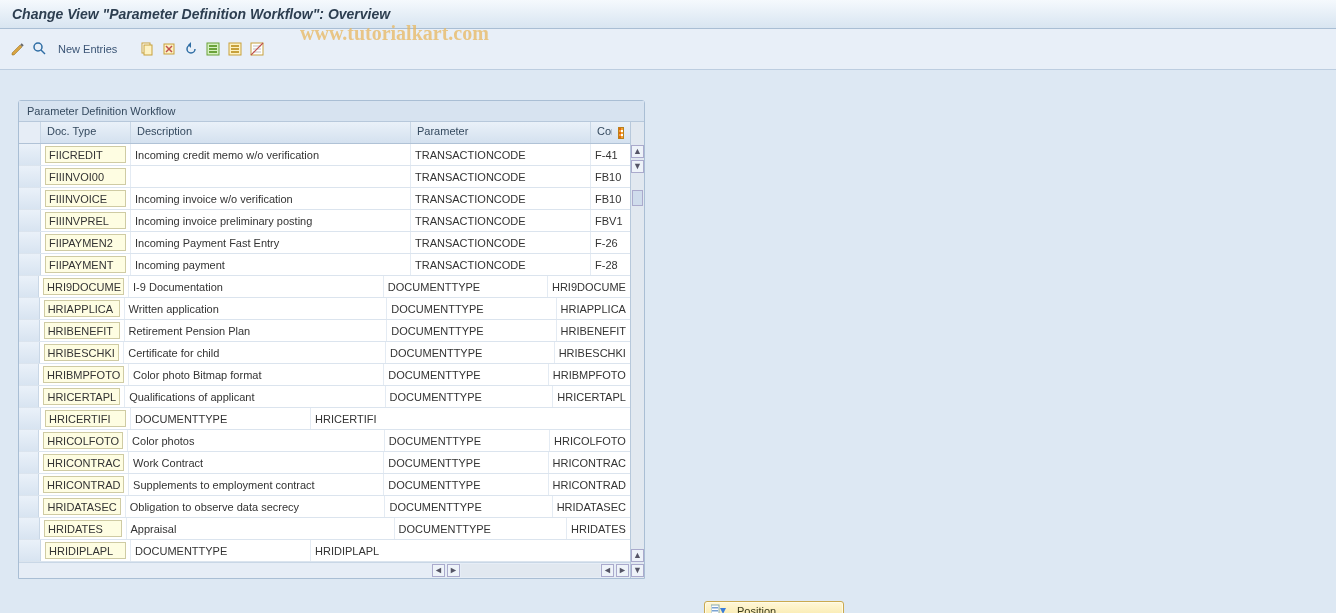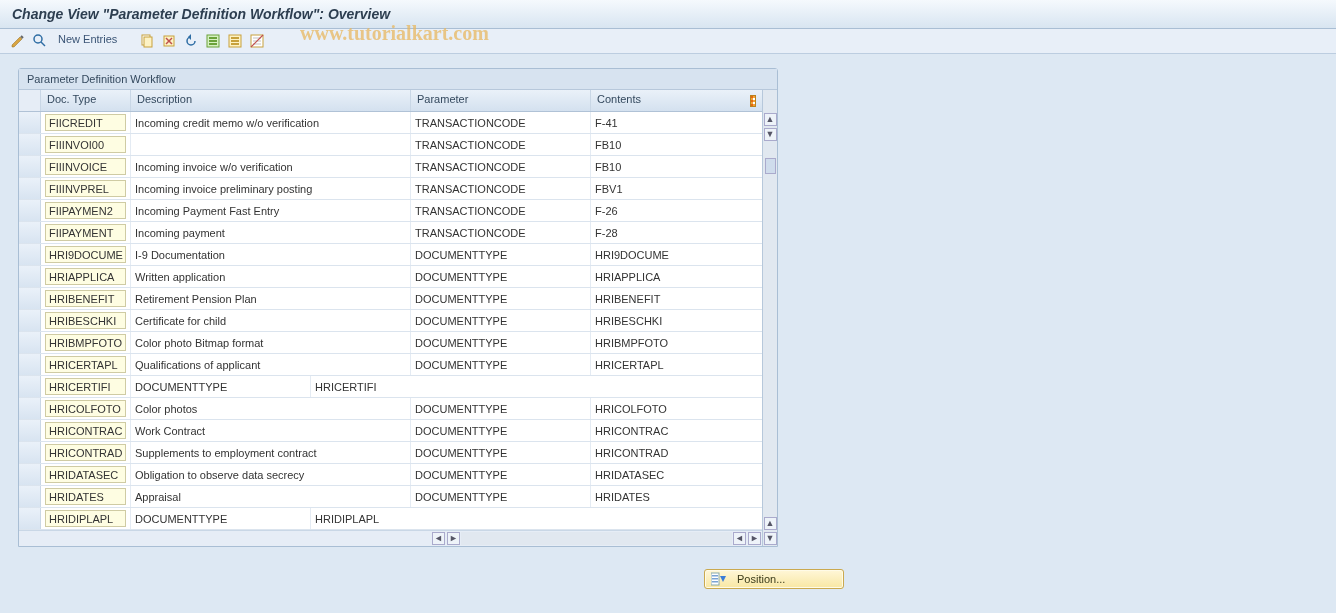--- a/index.html
+++ b/index.html
@@ -18,22 +18,23 @@
     background: linear-gradient(to bottom, #f5f9fd, #d8e5f1);
     border-bottom: 1px solid #a9bed4;
     padding: 6px 12px;
     font-size: 14px;
     font-style: italic;
     font-weight: bold;
     color: #2d3e50;
   }
   .toolbar {
     display: flex;
+    align-items: center;
     gap: 6px;
-    padding: 4px 10px;
+    padding: 12px 10px;
     background: #e8eff8;
     border-bottom: 1px solid #bccde0;
   }
   .tb-icon {
     width: 16px;
     height: 16px;
     display: inline-flex;
     align-items: center;
     justify-content: center;
     cursor: pointer;
@@ -53,24 +54,25 @@
     opacity: .75;
     font-size: 20px;
     font-weight: bold;
     pointer-events: none;
     font-family: Georgia, serif;
   }
   .content-wrap {
     padding: 14px 18px;
   }
   .panel {
-    width: 760px;
+    width: 627px;
     background: #e9eef5;
     border: 1px solid #a9bed4;
     border-radius: 3px 3px 0 0;
+    margin-top: 16px;
   }
   .panel-title {
     padding: 4px 8px;
     background: #d7e3f0;
     border-bottom: 1px solid #b7c8db;
     color: #34495e;
   }
   .grid-container {
     display: flex;
     background: #eab308;

